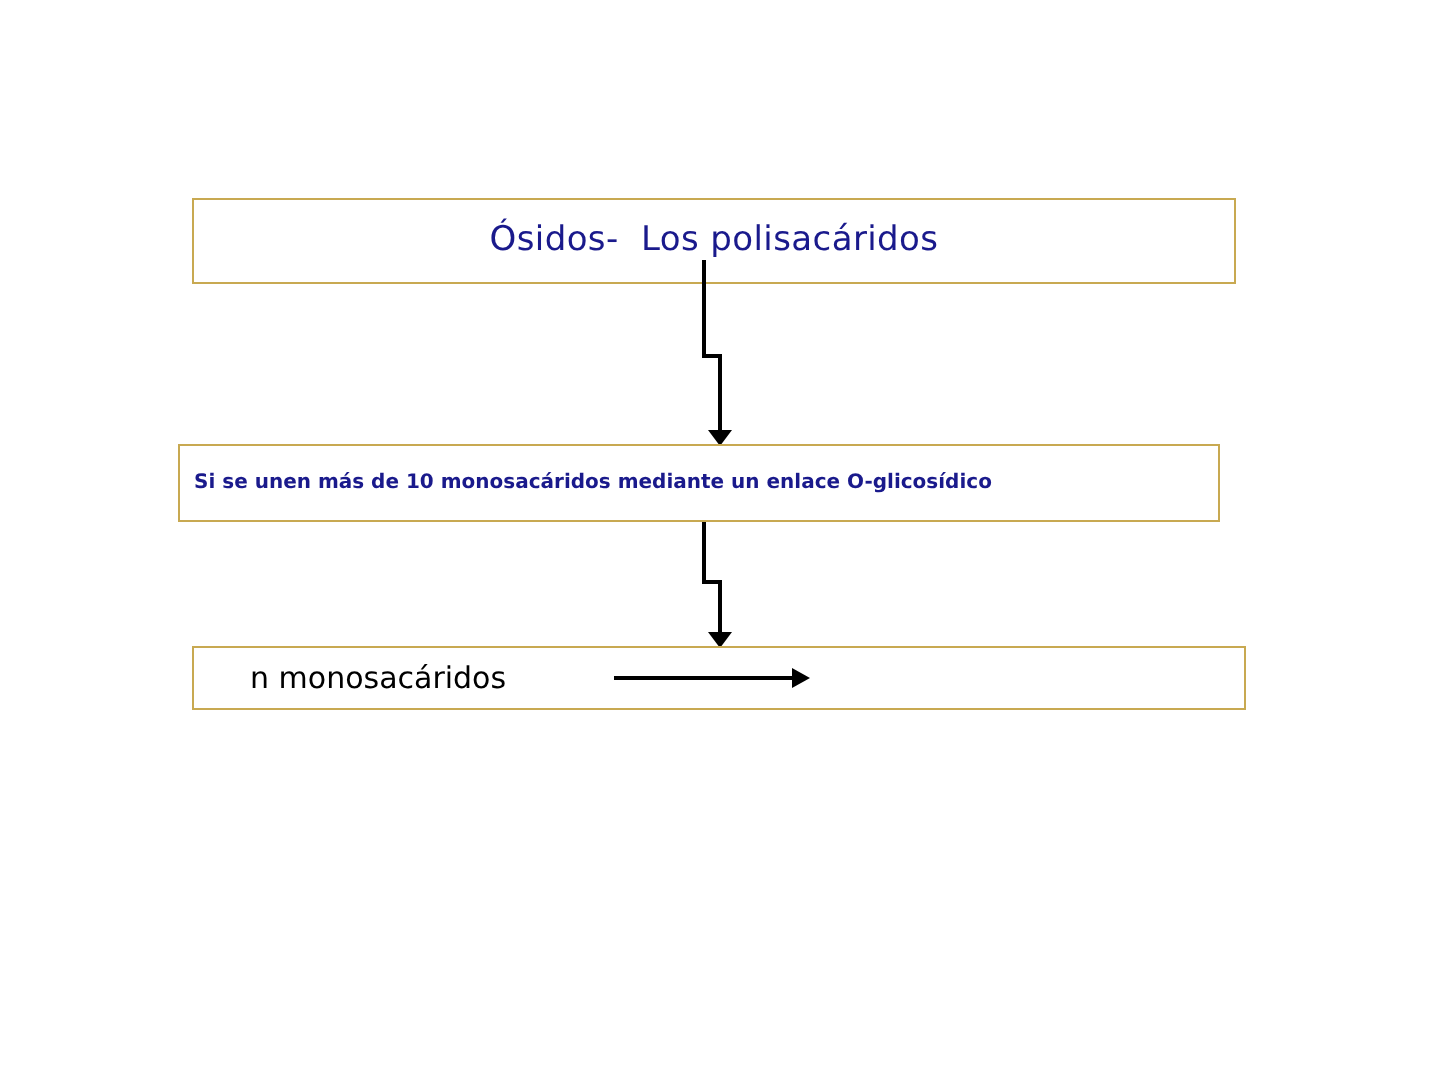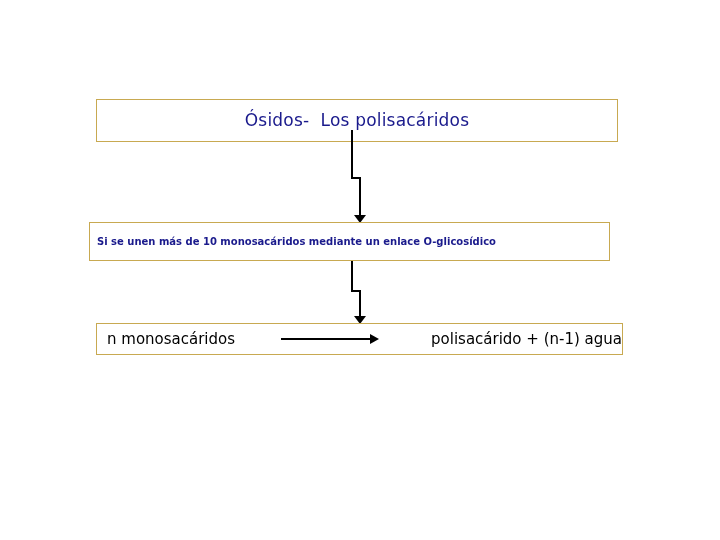--- a/index.html
+++ b/index.html
@@ -66,21 +66,21 @@
   }
 
   .box-equation {
     left: 96px;
     top: 323px;
     width: 527px;
     height: 32px;
     border: 1px solid #c8a951;
     display: flex;
     align-items: center;
-    padding-left: 10px;
+    padding-left: 28px;
     gap: 24px;
   }
   .eq-text {
     color: #000000;
     font-size: 15px;
     line-height: 17px;
     white-space: pre;
   }
   .eq-left { width: 158px; }
   .eq-right { margin-left: 28px; }
@@ -145,16 +145,15 @@
   </svg>
 
   <div class="box box-equation">
     <span class="eq-text eq-left">n monosacáridos</span>
 
     <span class="rxn-arrow">
       <span class="shaft"></span>
       <span class="head"></span>
     </span>
 
-    <span class="eq-text eq-right">polisacárido + (n-1) agua</span>
   </div>
 
 </div>
 
 </body></html>

